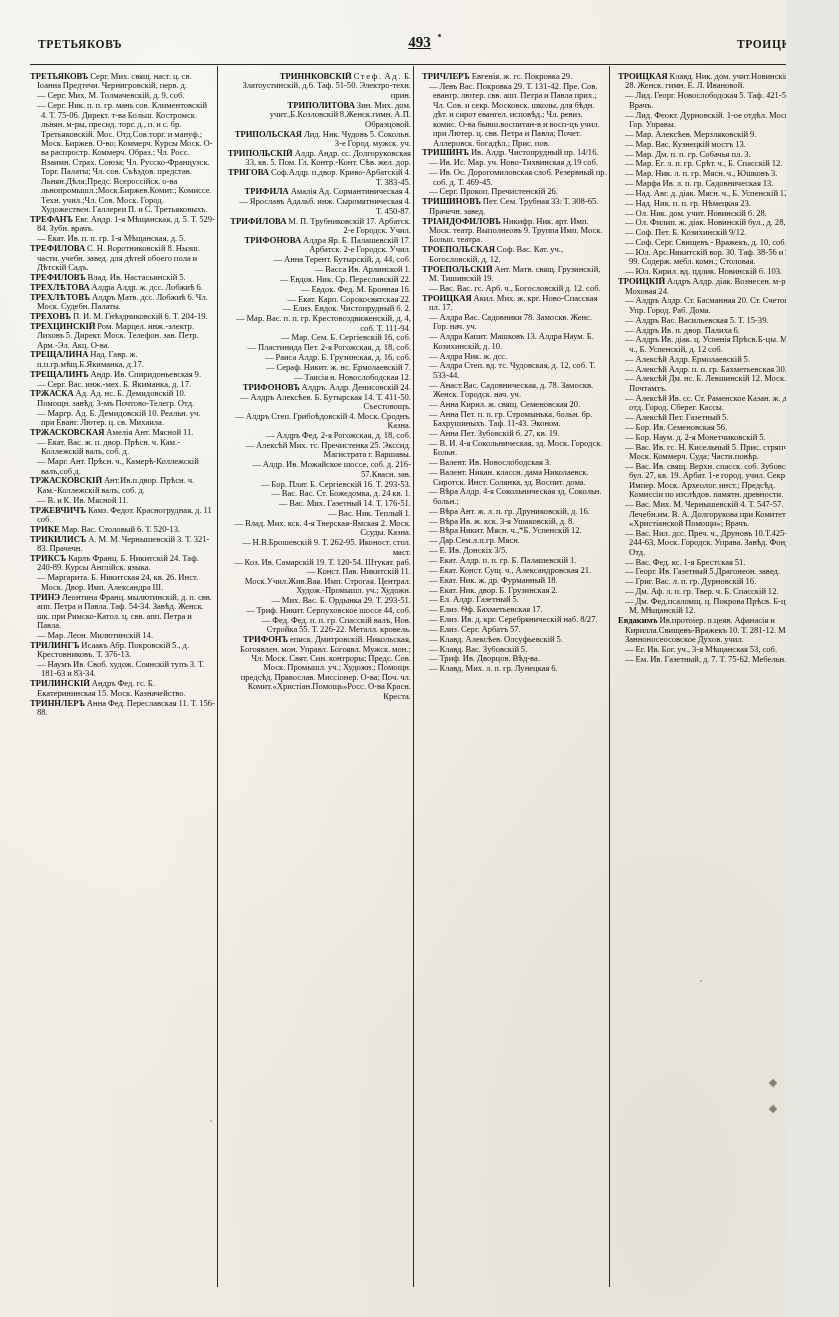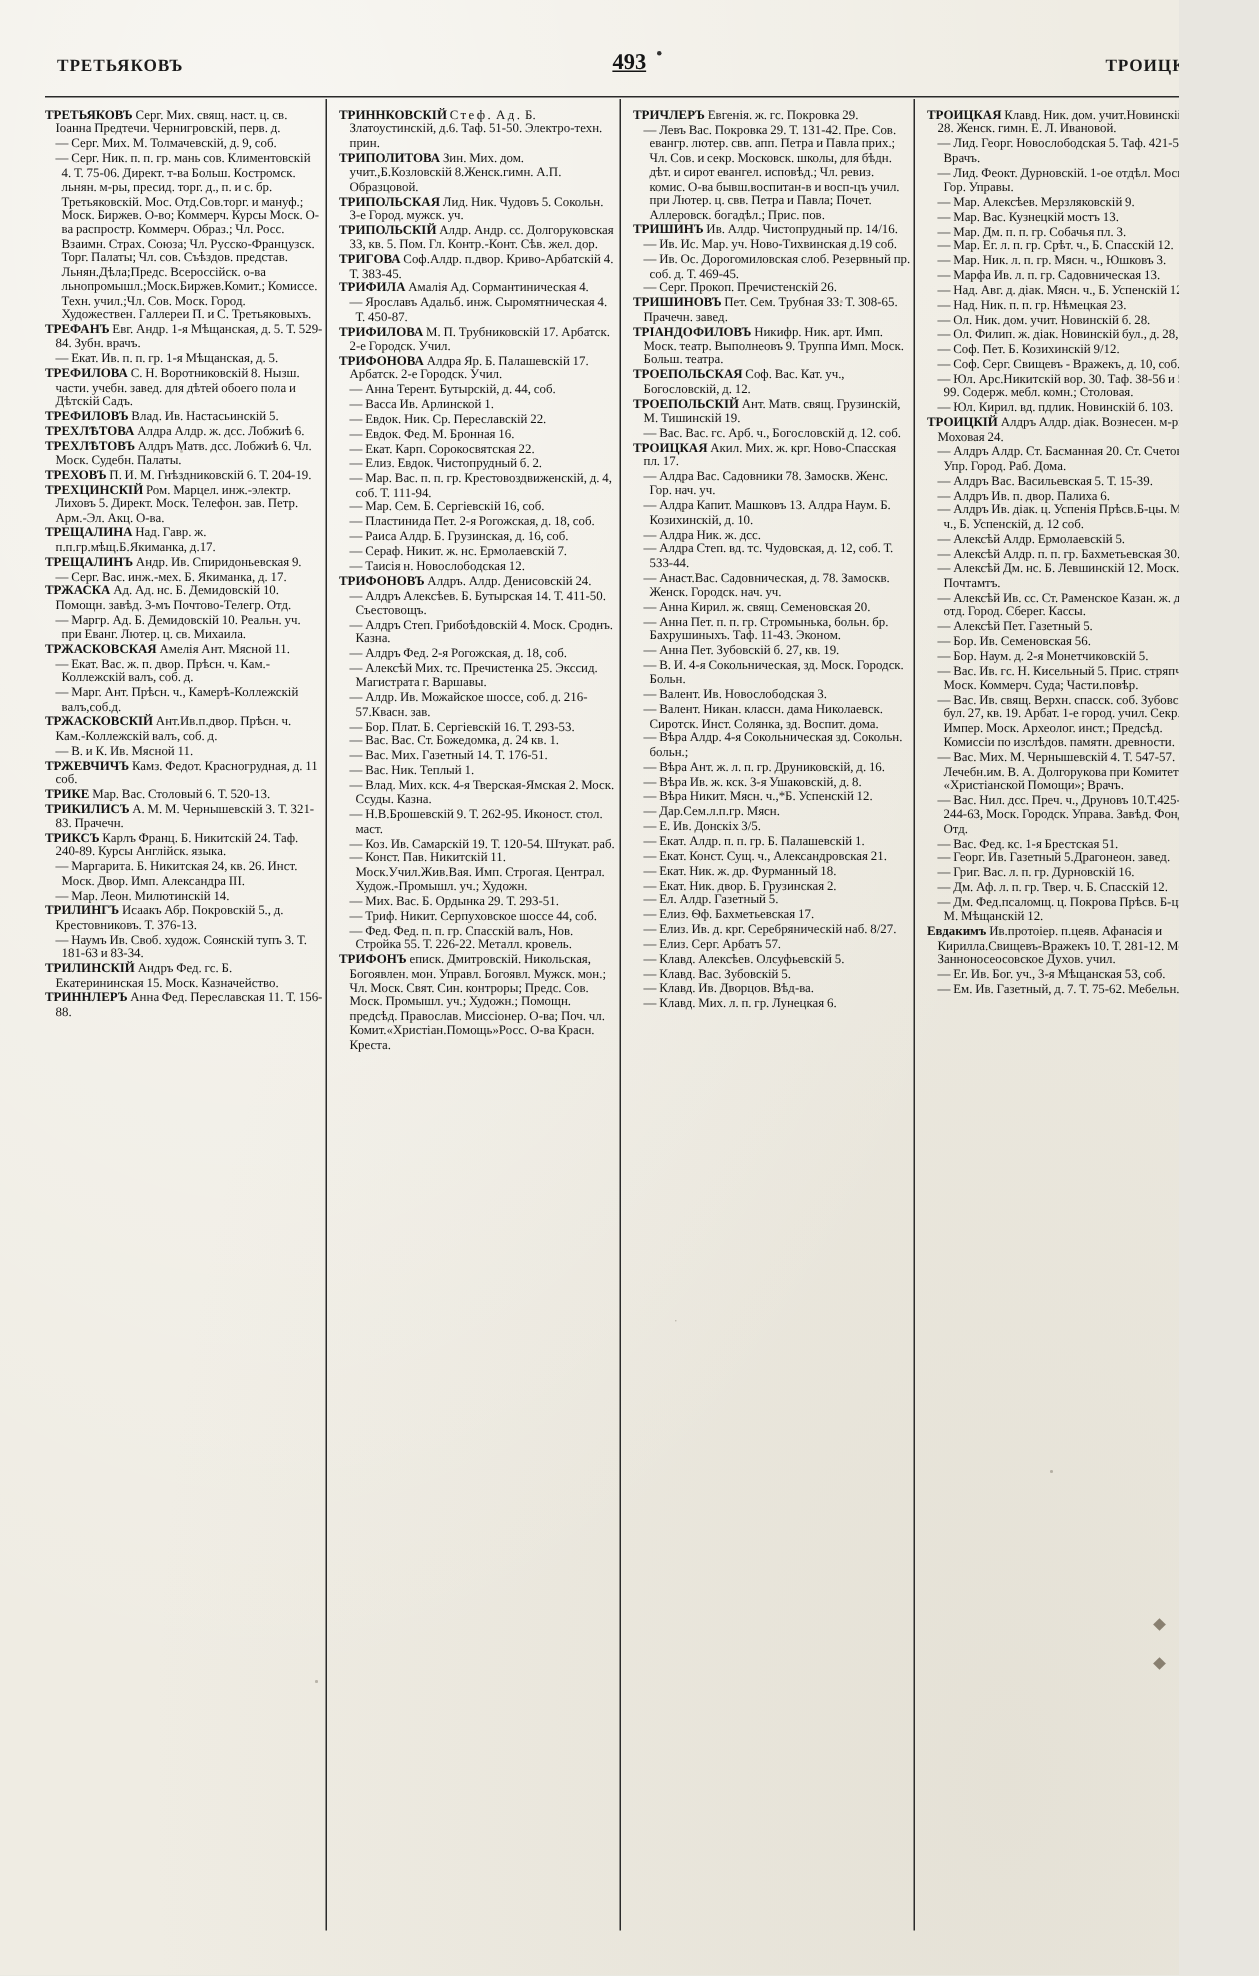--- a/index.html
+++ b/index.html
@@ -39,21 +39,21 @@
   }
   .cols{
     position:absolute;left:30px;top:72px;width:779px;height:1215px;
   }
   .col{
     position:absolute;top:0;width:185px;height:1215px;
     font-size:8.6px;line-height:9.45px;color:#131313;
     text-align:left;
   }
   .col.c0{left:0;}
-  .col.c1{left:196px;}
+  .col.c1{left:196px;text-align:right;}
   .col.c2{left:392px;}
   .col.c3{left:588px;}
   .vline{
     position:absolute;top:66px;width:1px;height:1221px;background:#2b2b2b;
   }
   .vline.v1{left:217px;}
   .vline.v2{left:413px;}
   .vline.v3{left:609px;}
   .entry{
     margin:0 0 0.4px 0;
@@ -119,20 +119,21 @@
         <p class="entry"><b>ТРЖАСКОВСКАЯ</b> Амелія Ант. Мясной 11.</p>
         <p class="entry sub">— Екат. Вас. ж. п. двор. Прѣсн. ч. Кам.-Коллежскій валъ, соб. д.</p>
         <p class="entry sub">— Марг. Ант. Прѣсн. ч., Камерѣ-Коллежскій валъ,соб.д.</p>
         <p class="entry"><b>ТРЖАСКОВСКІЙ</b> Ант.Ив.п.двор. Прѣсн. ч. Кам.-Коллежскій валъ, соб. д.</p>
         <p class="entry sub">— В. и К. Ив. Мясной 11.</p>
         <p class="entry"><b>ТРЖЕВЧИЧЪ</b> Камз. Федот. Красногрудная, д. 11 соб.</p>
         <p class="entry"><b>ТРИКЕ</b> Мар. Вас. Столовый 6. Т. 520-13.</p>
         <p class="entry"><b>ТРИКИЛИСЪ</b> А. М. М. Чернышевскій 3. Т. 321-83. Прачечн.</p>
         <p class="entry"><b>ТРИКСЪ</b> Карлъ Франц. Б. Никитскій 24. Таф. 240-89. Курсы Англійск. языка.</p>
         <p class="entry sub">— Маргарита. Б. Никитская 24, кв. 26. Инст. Моск. Двор. Имп. Александра III.</p>
+        <p class="entry"><b>ТРИНЭ</b> Леонтина Франц. мылютинскій, д. п. свв. апп. Петра и Павла. Таф. 54-34. Завѣд. Женск. шк. при Римско-Катол. ц. свв. апп. Петра и Павла.</p>
         <p class="entry sub">— Мар. Леон. Милютинскій 14.</p>
         <p class="entry"><b>ТРИЛИНГЪ</b> Исаакъ Абр. Покровскій 5., д. Крестовниковъ. Т. 376-13.</p>
         <p class="entry sub">— Наумъ Ив. Своб. худож. Соянскій тупъ 3. Т. 181-63 и 83-34.</p>
         <p class="entry"><b>ТРИЛИНСКІЙ</b> Андръ Фед. гс. Б. Екатерининская 15. Моск. Казначейство.</p>
         <p class="entry"><b>ТРИННЛЕРЪ</b> Анна Фед. Переславская 11. Т. 156-88.</p>
       </div>
     <div class="col c1">
         <p class="entry"><b>ТРИННКОВСКІЙ</b> <span class="spaced">Стеф.</span> <span class="spaced">Ад.</span> Б. Златоустинскій, д.6. Таф. 51-50. Электро-техн. прин.</p>
         <p class="entry"><b>ТРИПОЛИТОВА</b> Зин. Мих. дом. учит.,Б.Козловскій 8.Женск.гимн. А.П. Образцовой.</p>
         <p class="entry"><b>ТРИПОЛЬСКАЯ</b> Лид. Ник. Чудовъ 5. Сокольн. 3-е Город. мужск. уч.</p>
@@ -206,21 +207,21 @@
         <p class="entry sub">— Екат. Алдр. п. п. гр. Б. Палашевскій 1.</p>
         <p class="entry sub">— Екат. Конст. Сущ. ч., Александровская 21.</p>
         <p class="entry sub">— Екат. Ник. ж. др. Фурманный 18.</p>
         <p class="entry sub">— Екат. Ник. двор. Б. Грузинская 2.</p>
         <p class="entry sub">— Ел. Алдр. Газетный 5.</p>
         <p class="entry sub">— Елиз. Ѳф. Бахметьевская 17.</p>
         <p class="entry sub">— Елиз. Ив. д. крг. Серебряническій наб. 8/27.</p>
         <p class="entry sub">— Елиз. Серг. Арбатъ 57.</p>
         <p class="entry sub">— Клавд. Алексѣев. Олсуфьевскій 5.</p>
         <p class="entry sub">— Клавд. Вас. Зубовскій 5.</p>
-        <p class="entry sub">— Клавд. Ив. Дворцов. Вѣд-ва.</p>
+        <p class="entry sub">— Триф. Ив. Дворцов. Вѣд-ва.</p>
         <p class="entry sub">— Клавд. Мих. л. п. гр. Лунецкая 6.</p>
       </div>
     <div class="col c3">
         <p class="entry"><b>ТРОИЦКАЯ</b> Клавд. Ник. дом. учит.Новинскій б. 28. Женск. гимн. Е. Л. Ивановой.</p>
         <p class="entry sub">— Лид. Георг. Новослободская 5. Таф. 421-54. Врачъ.</p>
         <p class="entry sub">— Лид. Феокт. Дурновскій. 1-ое отдѣл. Моск. Гор. Управы.</p>
         <p class="entry sub">— Мар. Алексѣев. Мерзляковскій 9.</p>
         <p class="entry sub">— Мар. Вас. Кузнецкій мостъ 13.</p>
         <p class="entry sub">— Мар. Дм. п. п. гр. Собачья пл. 3.</p>
         <p class="entry sub">— Мар. Ег. л. п. гр. Срѣт. ч., Б. Спасскій 12.</p>

